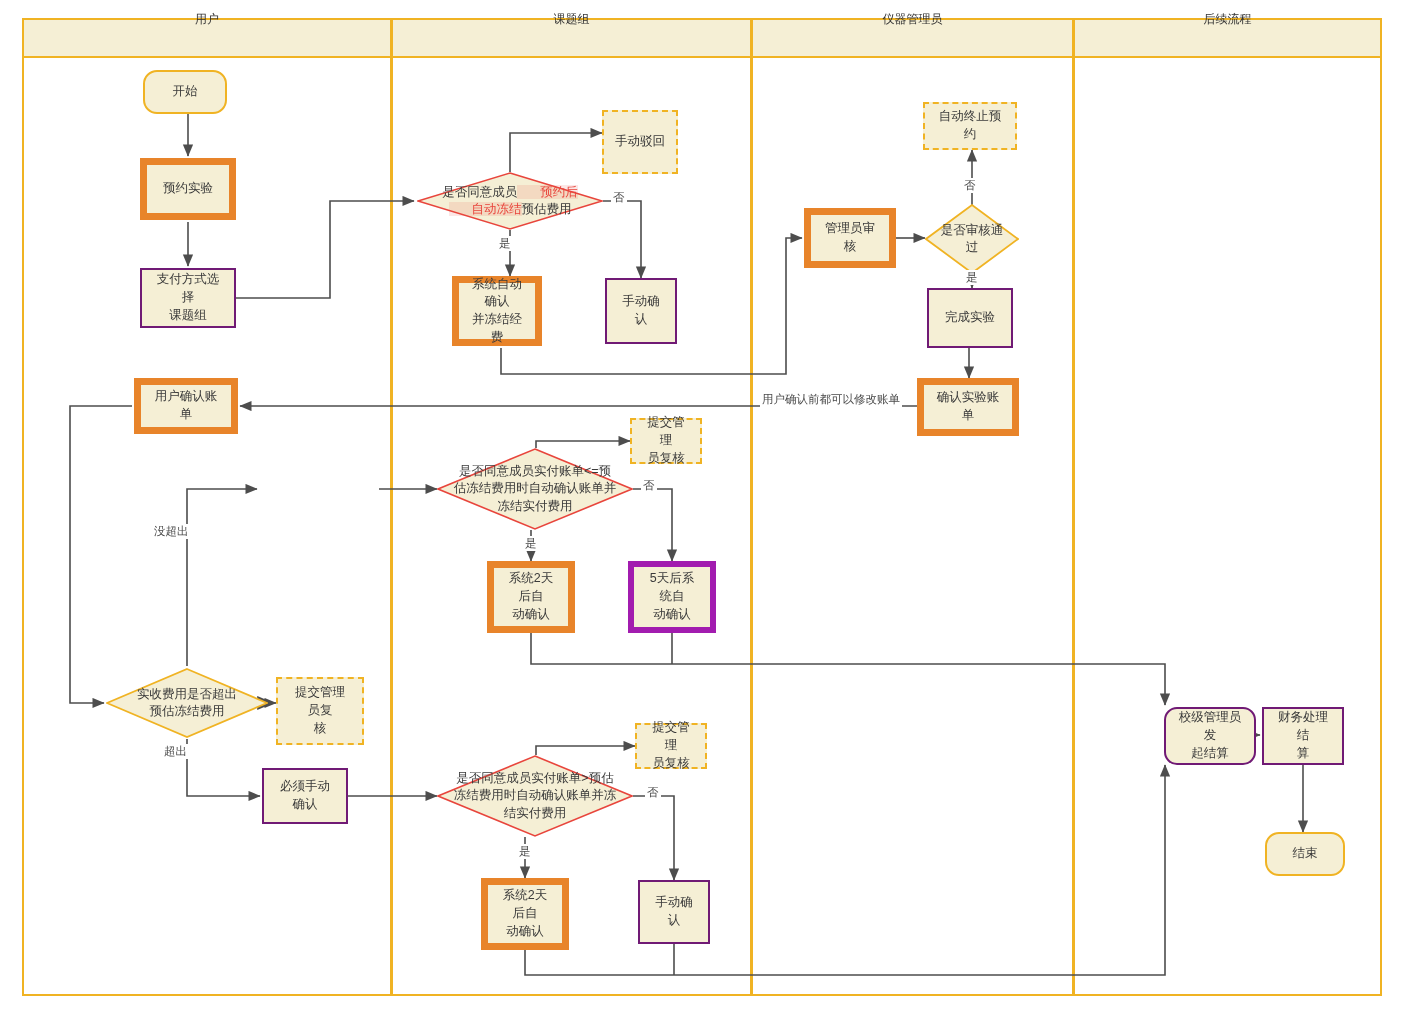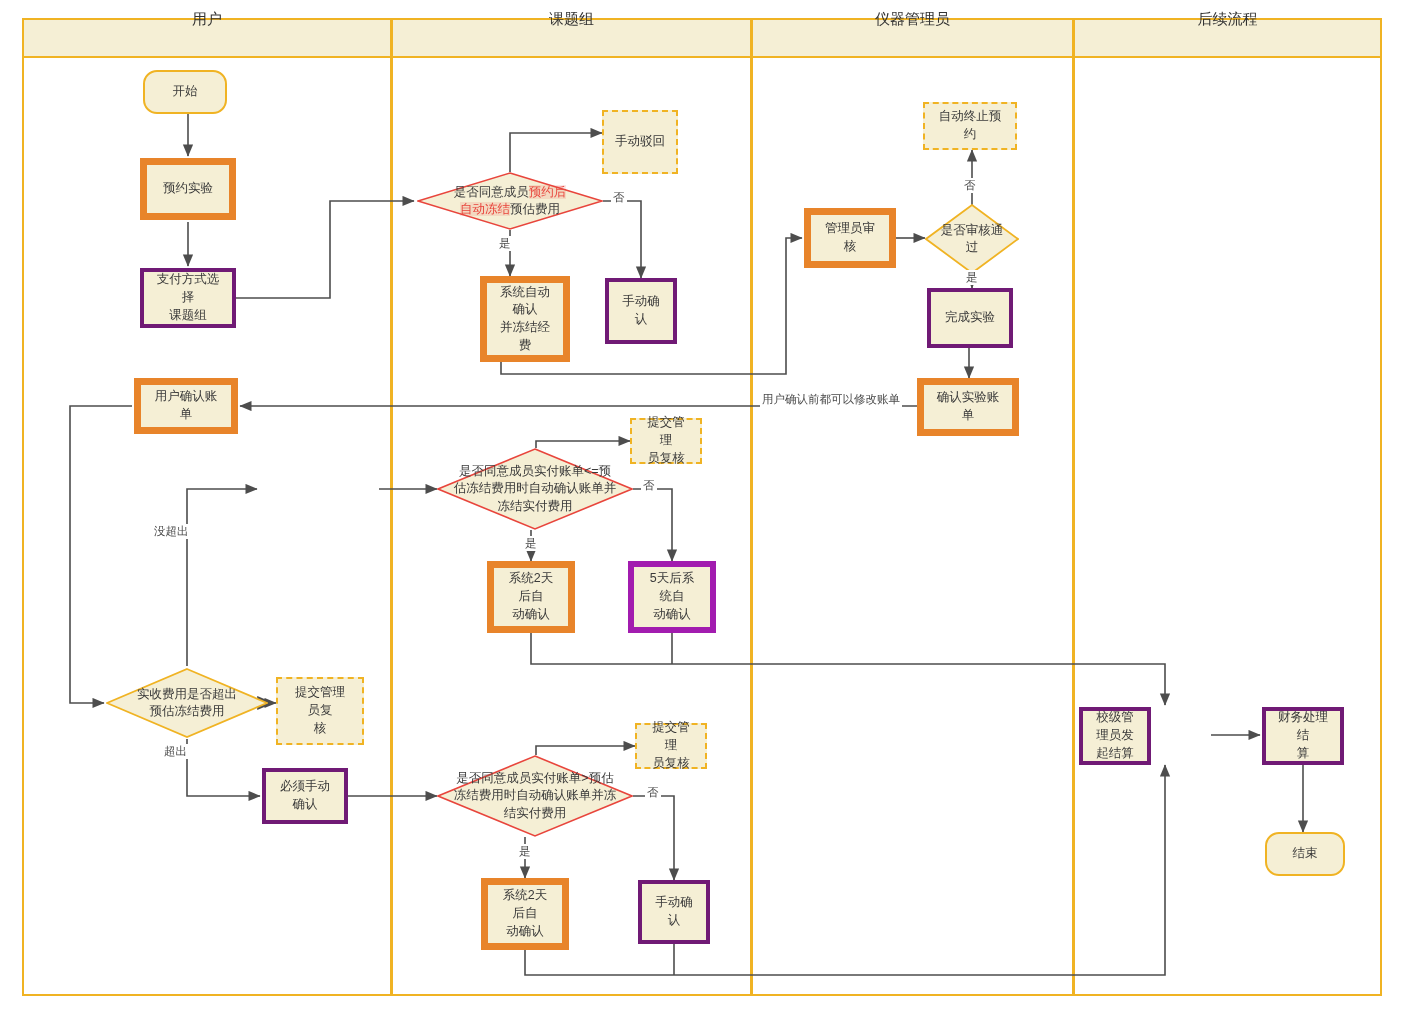--- a/index.html
+++ b/index.html
@@ -26,60 +26,60 @@
   .lane-header-row {
     position: absolute; left: 0; top: 0;
     width: 100%; height: 38px;
     background: #F5EFD5;
     border-bottom: 2px solid #F0B323;
     box-sizing: border-box;
   }
   .lane-header {
     position: absolute; top: 0; height: 38px;
     display: flex; align-items: center; justify-content: center;
-    font-size: 15px; color: #333333;
+    font-size: 12px; color: #333333;
     box-sizing: border-box;
   }
   .lane-divider {
     position: absolute; top: 0; width: 3px; height: 978px;
     background: #F0B323;
   }
 
   
   .node {
     position: absolute;
     box-sizing: border-box;
     background: #F5EFD5;
     display: flex; align-items: center; justify-content: center;
     text-align: center;
     font-size: 12.5px;
     color: #3a3a3a;
     line-height: 1.42;
     padding: 2px 11px;
     z-index: 4;
   }
-  .n-plain   { border: 4px solid #701a75; }
+  .n-plain   { border: 2px solid #701a75; }
   .n-strong  { border: 7px solid #E8842A; background: #F5EFD5; }
   .n-blue    { border: 6px solid #a21caf; background: #F5EFD5; }
   .n-dashed  { border: 2px dashed #F0B323; }
   .n-term    { border: 2px solid #F0B323; border-radius: 14px; }
 
   
   .diamond-wrap { position: absolute; z-index: 4; }
   .diamond-shape {
     position: absolute; left: 0; top: 0; width: 100%; height: 100%;
   }
   .diamond-label {
     position: absolute; left: 0; top: 0; width: 100%; height: 100%;
     display: flex; align-items: center; justify-content: center;
     text-align: center; font-size: 12.5px; color: #3a3a3a;
     line-height: 1.4; z-index: 5; pointer-events: none;
   }
   .diamond-label > span { display: block; width: 142%; }
-  .hl { color: #E8453C; background: rgba(232,69,60,0.13); }
+  .hl { color: #E8453C; background: rgba(232,69,60,0.13); padding-left: 23px; }
 
   
   .edge-label {
     position: absolute; font-size: 11.5px; color: #4a4a4a;
     background: #ffffff; padding: 0 2px; z-index: 6; white-space: nowrap;
   }
   svg.edges { position: absolute; left:0; top:0; width:1405px; height:1015px; z-index: 2; }
 </style>
 </head>
 <body>
@@ -221,21 +221,21 @@
     </svg>
     <div class="diamond-label">
       <span>是否同意成员<span class="hl">预约后</span><br><span class="hl">自动冻结</span>预估费用</span>
     </div>
   </div>
 
   <div class="node n-dashed" style="left:602px; top:110px; width:76px; height:64px;">
     <span>手动驳回</span>
   </div>
 
-  <div class="node n-strong" style="left:480px; top:276px; width:90px; height:86px;justify-content:center;">
+  <div class="node n-strong" style="left:452px; top:276px; width:90px; height:70px;justify-content:center;">
     <span>系统自动确认<br>并冻结经费</span>
   </div>
 
   <div class="node n-plain" style="left:605px; top:278px; width:72px; height:66px;">
     <span>手动确认</span>
   </div>
 
   <div class="diamond-wrap" style="left:437px; top:448px; width:196px; height:82px;">
     <svg class="diamond-shape" viewBox="0 0 196 82" preserveAspectRatio="none">
       <polygon points="98,1 195,41 98,81 1,41" fill="#F5EFD5" stroke="#E8453C" stroke-width="1.6"></polygon>
@@ -296,21 +296,21 @@
   </div>
 
   <div class="node n-plain" style="left:927px; top:288px; width:86px; height:60px;">
     <span>完成实验</span>
   </div>
 
   <div class="node n-strong" style="left:917px; top:378px; width:102px; height:58px;">
     <span>确认实验账单</span>
   </div>
 
-  <div class="node n-plain" style="left:1079px; top:707px; width:72px; height:58px;">
+  <div class="node n-plain" style="left:1164px; top:707px; width:92px; height:58px;border-radius:13px;">
     <span>校级管理员发<br>起结算</span>
   </div>
 
   <div class="node n-plain" style="left:1262px; top:707px; width:82px; height:58px;">
     <span>财务处理结<br>算</span>
   </div>
 
   <div class="node n-term" style="left:1265px; top:832px; width:80px; height:44px;">
     <span>结束</span>
   </div>

